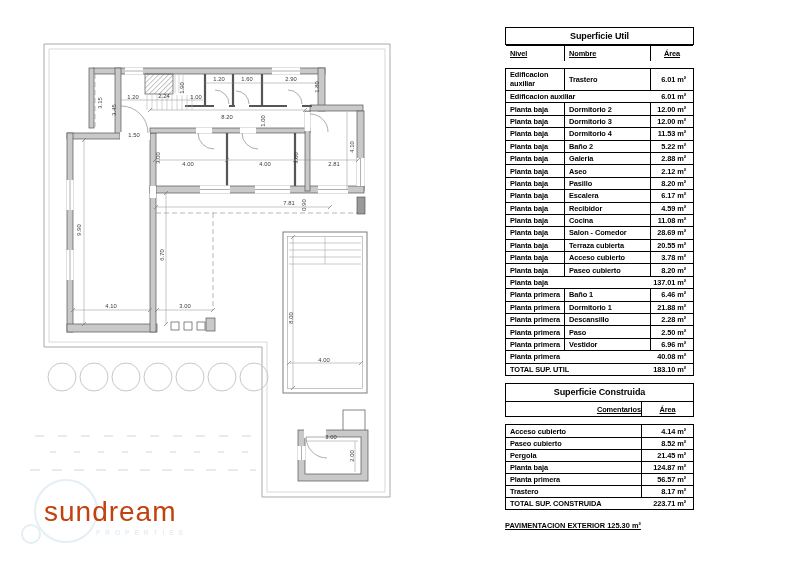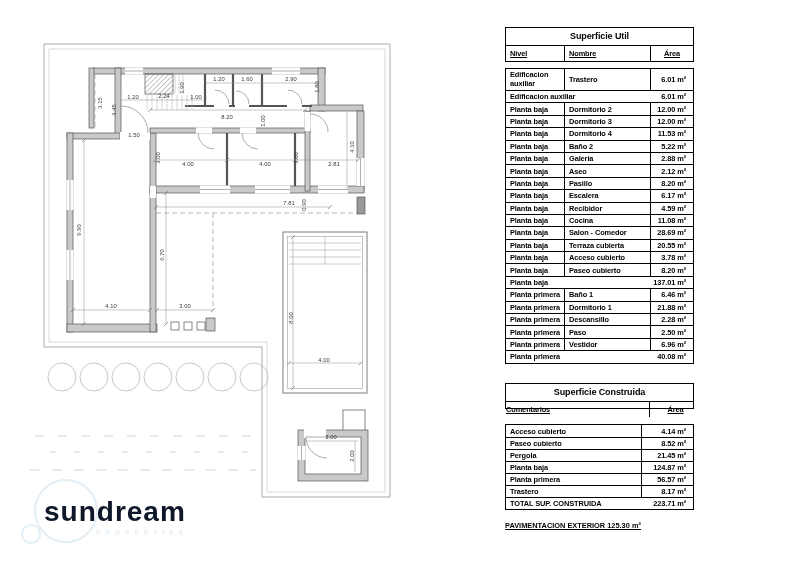--- a/index.html
+++ b/index.html
@@ -5,34 +5,34 @@
   html,body{margin:0;padding:0;background:#fff;}
   .page{position:relative;width:800px;height:566px;background:#fff;overflow:hidden;
         font-family:"Liberation Sans",sans-serif;}
   svg.plan{position:absolute;left:0;top:0;}
   svg.plan text{font-family:"Liberation Sans",sans-serif;font-size:5.8px;fill:#3a3a3a;text-anchor:middle;}
 
   
   .wm-circle{position:absolute;border:2px solid #e4eef5;border-radius:50%;}
   .wm-big{left:34px;top:479px;width:60px;height:60px;}
   .wm-small{left:21px;top:524px;width:16px;height:16px;}
-  .wm-text{position:absolute;left:44px;top:496px;font-size:28px;font-weight:bold;
-           color:#0f172a;letter-spacing:1px;}
+  .wm-text{position:absolute;left:44px;top:496px;font-size:28px;font-weight:normal;
+           color:#c2410c;letter-spacing:1px;}
   .wm-tag{position:absolute;left:96px;top:529px;font-size:6.5px;font-weight:bold;
           color:#e4eef5;letter-spacing:5px;}
 
   
   .tblbox{position:absolute;left:505px;width:189px;border:1px solid #000;box-sizing:border-box;
           font-weight:bold;color:#000;font-size:7.4px;letter-spacing:-0.1px;}
   .tbl-title{height:17px;line-height:17px;text-align:center;font-size:9px;border-bottom:1px solid #000;}
   .hdr-row{display:grid;height:15px;align-items:center;}
   .u-grid{grid-template-columns:58px 86px 43px;}
-  .c-grid{grid-template-columns:135px 52px;gap:8px;}
+  .c-grid{grid-template-columns:135px 52px;}
   .hc{padding-left:4px;text-decoration:underline;}
-  .hc.ctr{padding-left:0;text-align:left;}
+  .hc.ctr{padding-left:0;text-align:right;}
   .sepl{border-left:1px solid #000;height:100%;display:flex;align-items:center;box-sizing:border-box;}
   .trow{display:grid;align-items:center;box-sizing:border-box;}
   .trow + .trow{border-top:1px solid #000;}
   .trow.u{grid-template-columns:58px 86px 43px;height:12.4px;}
   .trow.u.sub{grid-template-columns:144px 43px;}
   .trow.u.tall{height:21px;}
   .trow.c{grid-template-columns:135px 52px;height:12px;}
   .cell{padding-left:4px;overflow:hidden;white-space:nowrap;height:100%;display:flex;align-items:center;box-sizing:border-box;}
   .cell.wrap{white-space:normal;line-height:8.6px;}
   .cell.area{justify-content:flex-end;padding-right:7px;padding-left:16px;}
@@ -265,21 +265,21 @@
         <text x="185" y="308">3.00</text>
         <text x="289" y="205">7.81</text>
         <text x="304" y="207" transform="rotate(-90 304 205)">0.90</text>
         <text x="291" y="320" transform="rotate(-90 291 318)">8.00</text>
         <text x="324" y="362">4.00</text>
         <text x="331" y="439">3.00</text>
         <text x="352" y="458" transform="rotate(-90 352 456)">2.00</text>
       </g>
   </svg>
 
-  <div class="tblbox" style="top:27px;height:35px;">
+  <div class="tblbox" style="top:27px;height:18px;">
     <div class="tbl-title">Superficie Util</div>
     <div class="hdr-row u-grid">
       <div class="hc">Nivel</div>
       <div class="hc sepl" style="padding-left:4px;text-align:center;">Nombre</div>
       <div class="hc ctr sepl" style="justify-content:center;">Área</div>
     </div>
   </div>
 
   <div class="tblbox" style="top:68px;" id="util-body">
       <div class="trow u tall">
@@ -387,23 +387,27 @@
       </div>
       <div class="trow u">
         <div class="cell">Planta primera</div>
         <div class="cell bl">Vestidor</div>
         <div class="cell area bl">6.96 m²</div>
       </div>
       <div class="trow u sub">
         <div class="cell">Planta primera</div>
         <div class="cell area">40.08 m²</div>
       </div>
+      <div class="trow u sub">
+        <div class="cell">TOTAL SUP. UTIL</div>
+        <div class="cell area">183.10 m²</div>
+      </div>
     </div>
 
-  <div class="tblbox" style="top:383px;height:26px;">
+  <div class="tblbox" style="top:383px;height:34px;">
     <div class="tbl-title">Superficie Construida</div>
     <div class="hdr-row c-grid">
       <div class="hc ctr">Comentarios</div>
       <div class="hc ctr sepl" style="justify-content:center;">Área</div>
     </div>
   </div>
 
   <div class="tblbox" style="top:424px;" id="con-body">
       <div class="trow c">
         <div class="cell">Acceso cubierto</div>

